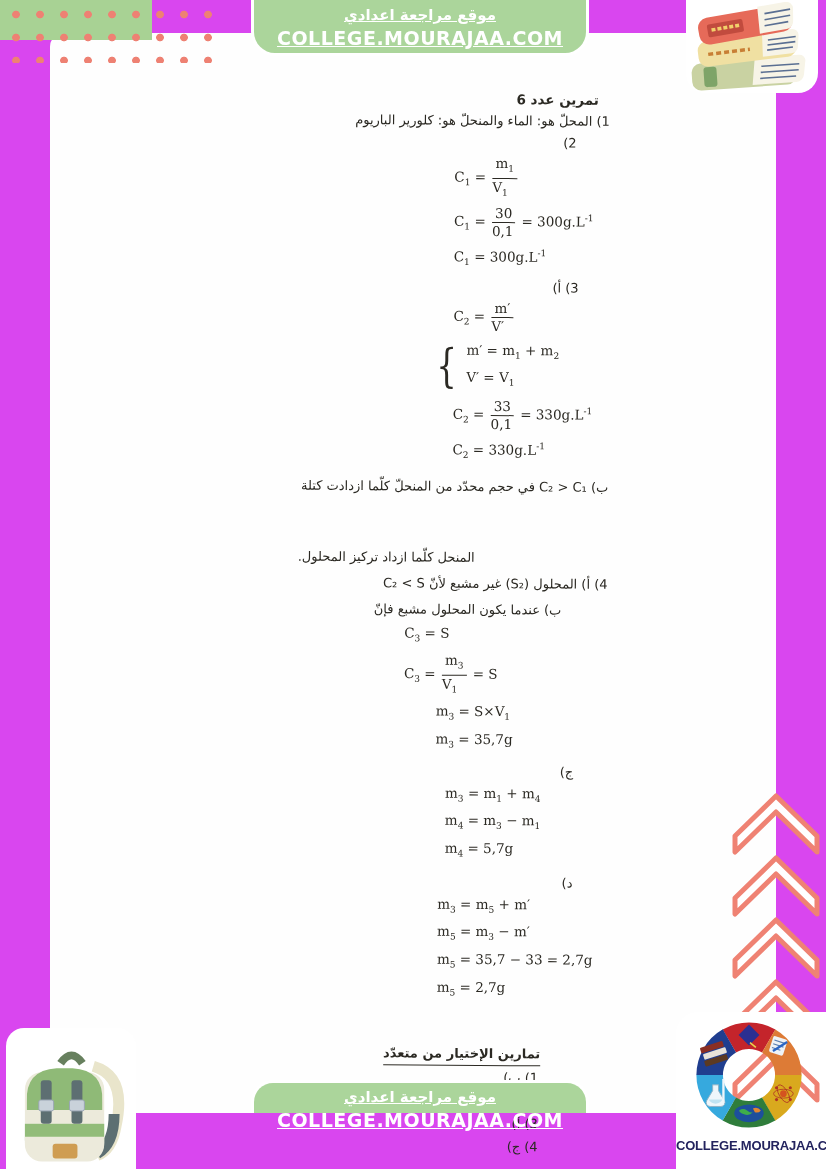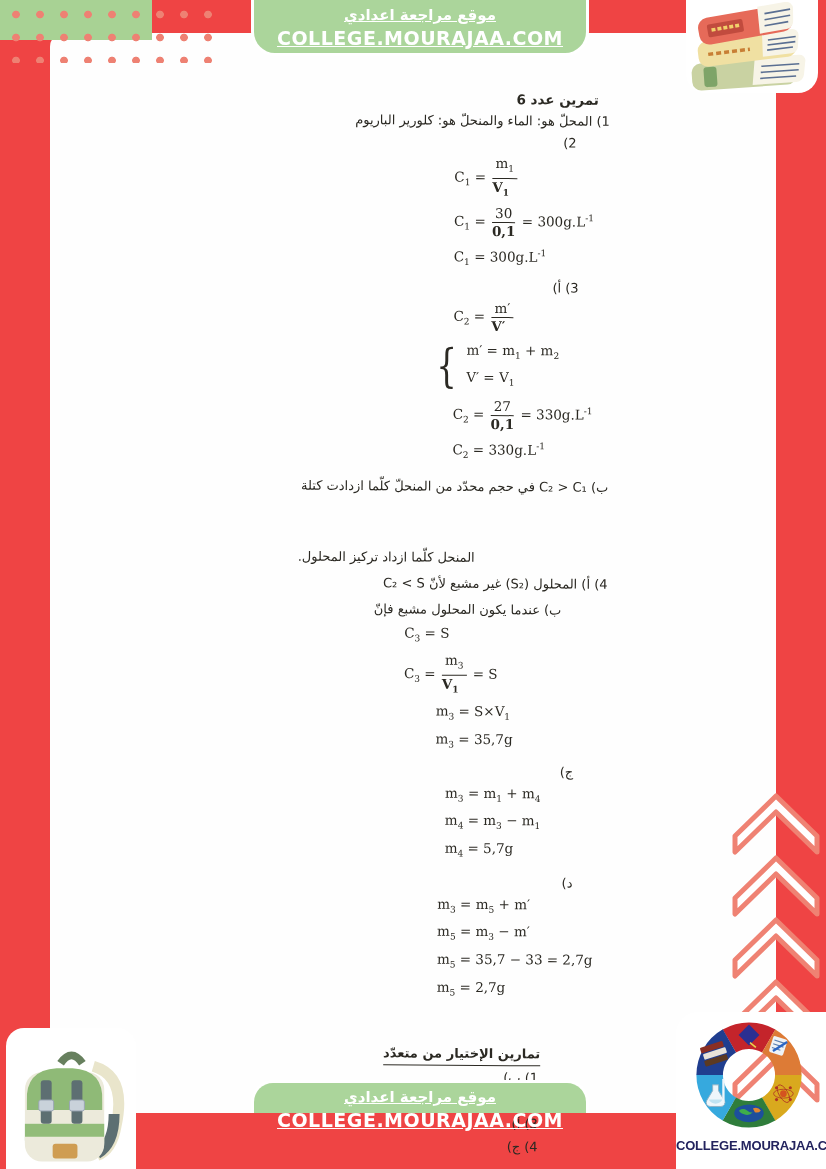--- a/index.html
+++ b/index.html
@@ -1,16 +1,16 @@
 <!DOCTYPE html>
 <html lang="ar"><head>
 <meta charset="utf-8">
 <style>
   html,body{margin:0;padding:0;background:#ffffff;}
-  .page{position:relative;width:826px;height:1169px;background:#ef4444;overflow:hidden;
+  .page{position:relative;width:826px;height:1169px;background:#d946ef;overflow:hidden;
         font-family:"DejaVu Sans","Liberation Sans",sans-serif;}
   .paper{position:absolute;left:50px;top:33px;width:726px;height:1080px;background:#fefefe;
          border-radius:14px;z-index:1;}
   .green-notch{position:absolute;left:0;top:0;width:152px;height:40px;background:#a8d294;z-index:2;}
   .dots{position:absolute;left:2px;top:1px;width:214px;height:62px;z-index:3;
         background-image:radial-gradient(circle,#ee8173 3.5px,transparent 4.2px);
         background-size:24px 23px;background-position:2px 2px;}
   
   .banner{position:absolute;left:251px;width:338px;text-align:center;z-index:3;color:#ffffff;}
   .banner-top{top:0;height:56px;background:#abd59b;border:3px solid #ffffff;border-top:none;
@@ -50,21 +50,21 @@
   .q3b2{margin-right:142px;line-height:23px;white-space:nowrap;margin-top:48px;}
   .q4a{margin-right:9px;margin-top:4px;line-height:22px;white-space:nowrap;}
   .q4bt{margin-right:55px;margin-top:4px;line-height:22px;}
   .fb{direction:ltr;text-align:left;font-family:"DejaVu Serif","Liberation Serif",serif;color:#2b2923;}
   .fb .fl,.fl{line-height:20px;margin:2px 0;font-size:13.5px;
       font-family:"DejaVu Serif","Liberation Serif",serif;direction:ltr;text-align:left;}
   .fl sub{font-size:9px;}
   .fl sup{font-size:9px;}
   .frac{display:inline-block;vertical-align:middle;text-align:left;margin:2px 2px;line-height:15px;}
   .fnum{display:block;border-bottom:1.3px solid #2b2923;padding:0 3px 1px;}
-  .fden{display:block;padding-top:1px;font-weight:bold;}
+  .fden{display:block;padding-top:1px;}
   .q2f,.q3f{margin-left:89px;}
   .q4b1{margin-left:42px;}
   .q4b2{margin-left:74px;}
   .q4c{margin-left:84px;}
   .q4d{margin-left:77px;}
   .sys{display:flex;align-items:center;margin-left:68px;direction:ltr;}
   .brace{font-size:46px;font-weight:200;line-height:48px;margin-right:5px;transform:scaleX(.7);
          font-family:"DejaVu Serif",serif;color:#2b2923;}
   .mcq{margin-top:42px;}
   .mcq-title{margin-right:73px;font-weight:700;line-height:20px;}
@@ -124,21 +124,21 @@
       <div class="fl">C<sub>2</sub> = <span class="frac"><span class="fnum">m′</span><span class="fden">V′</span></span></div>
     </div>
     <div class="sys">
       <span class="brace">{</span>
       <div>
         <div class="fl">m′ = m<sub>1</sub> + m<sub>2</sub></div>
         <div class="fl">V′ = V<sub>1</sub></div>
       </div>
     </div>
     <div class="fb q3f">
-        <div class="fl">C<sub>2</sub> = <span class="frac"><span class="fnum">27</span><span class="fden">0,1</span></span> = 330g.L<sup>-1</sup></div>
+        <div class="fl">C<sub>2</sub> = <span class="frac"><span class="fnum">33</span><span class="fden">0,1</span></span> = 330g.L<sup>-1</sup></div>
         <div class="fl">C<sub>2</sub> = 330g.L<sup>-1</sup></div>
       </div>
     <div class="q3b1">ب) C₂ &gt; C₁ في حجم محدّد من المنحلّ كلّما ازدادت كتلة</div>
     <div class="q3b2">المنحل كلّما ازداد تركيز المحلول.</div>
     <div class="q4a">4) أ) المحلول (S₂) غير مشبع لأنّ C₂ &lt; S</div>
     <div class="q4bt">ب) عندما يكون المحلول مشبع فإنّ</div>
     <div class="fb q4b1">
         <div class="fl">C<sub>3</sub> = S</div>
         <div class="fl">C<sub>3</sub> = <span class="frac"><span class="fnum">m<sub>3</sub></span><span class="fden">V<sub>1</sub></span></span> = S</div>
       </div>

